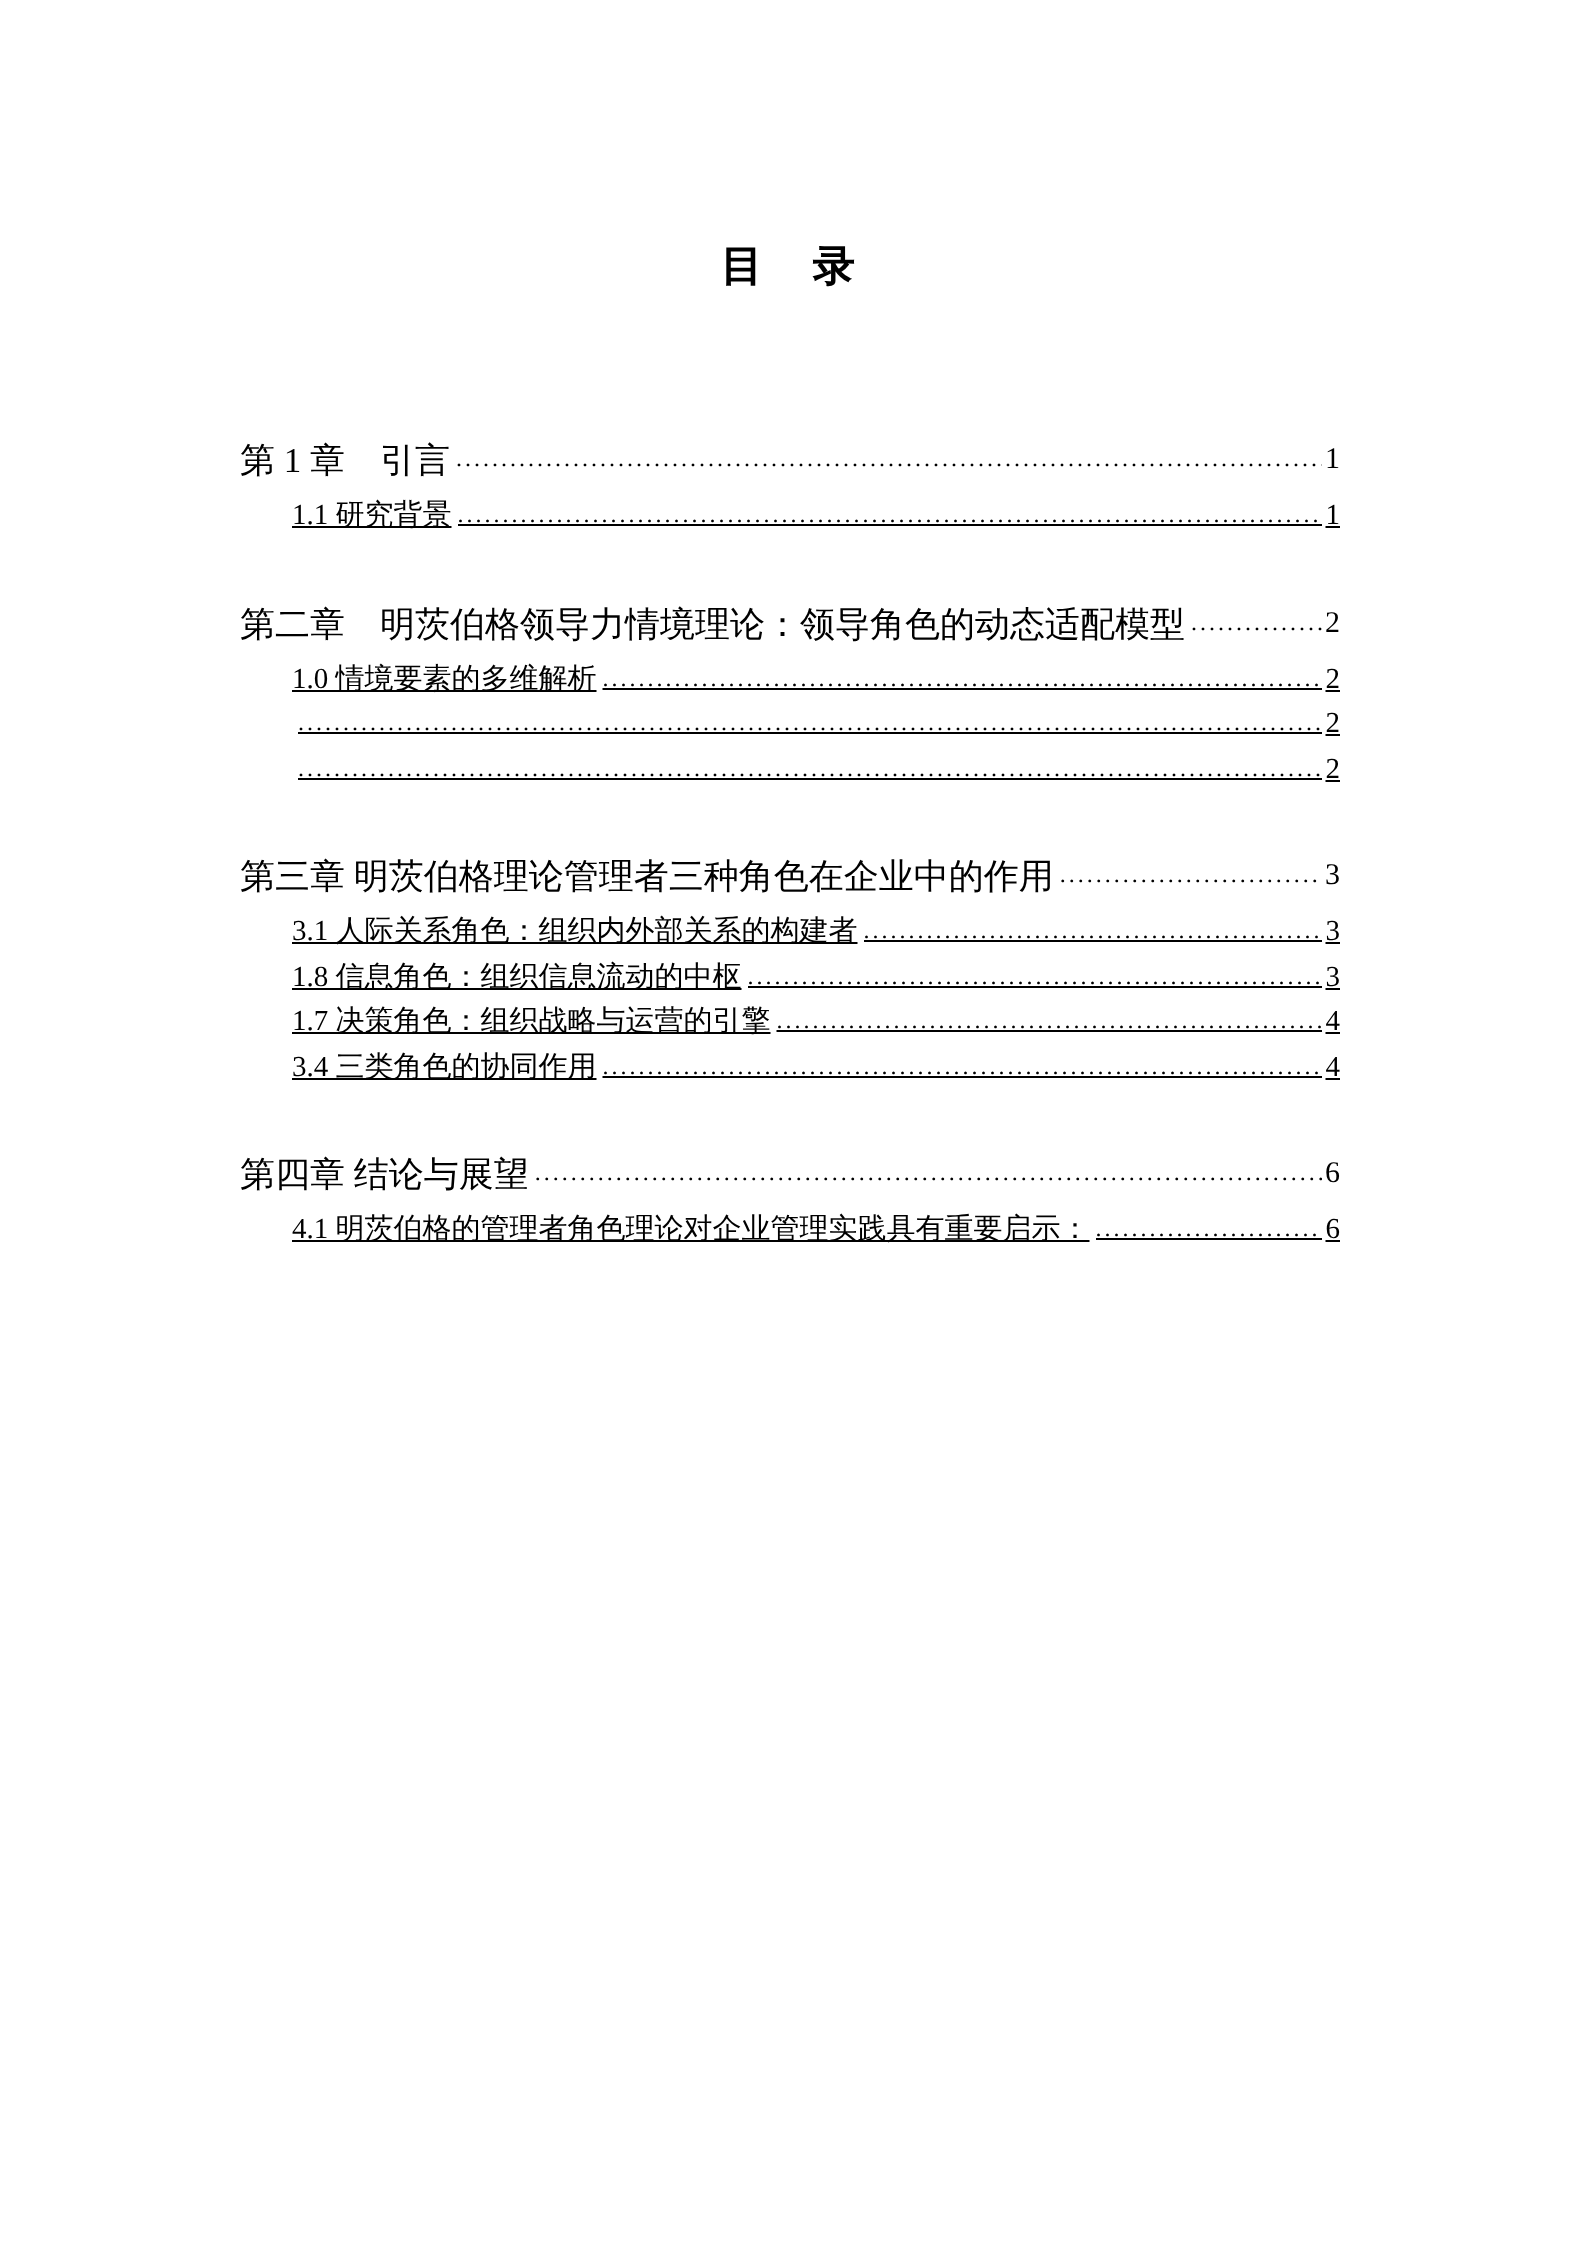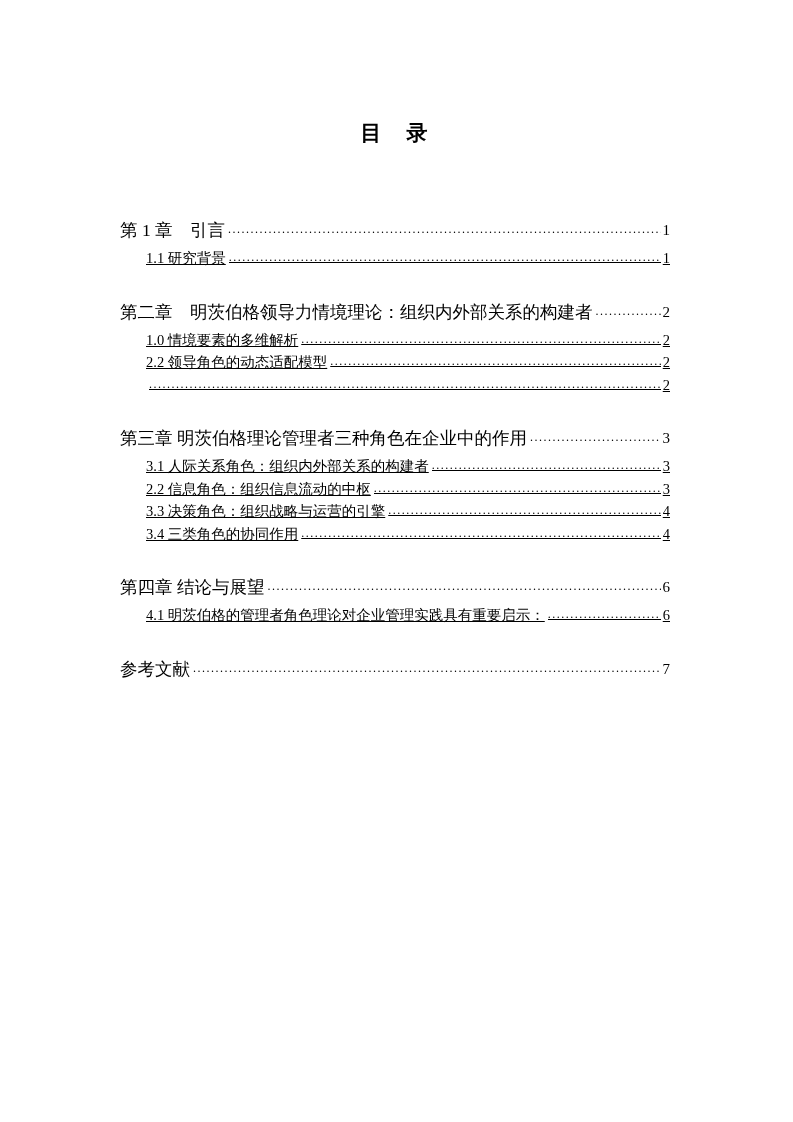--- a/index.html
+++ b/index.html
@@ -91,31 +91,30 @@
       </div>
       <div class="toc-row lvl2">
         <span class="lbl">1.1 研究背景</span>
         <span class="dots"></span>
         <span class="pg">1</span>
       </div>
     </div>
 
     <div class="toc-group">
       <div class="toc-row lvl1">
-        <span class="lbl">第二章　明茨伯格领导力情境理论：组织内外部关系的构建者</span>
+        <span class="lbl">第二章　明茨伯格领导力情境理论：领导角色的动态适配模型</span>
         <span class="dots"></span>
         <span class="pg">2</span>
       </div>
       <div class="toc-row lvl2">
         <span class="lbl">1.0 情境要素的多维解析</span>
         <span class="dots"></span>
         <span class="pg">2</span>
       </div>
       <div class="toc-row lvl2">
-        <span class="lbl">2.2 领导角色的动态适配模型</span>
         <span class="dots"></span>
         <span class="pg">2</span>
       </div>
       <div class="toc-row lvl2">
         <span class="dots"></span>
         <span class="pg">2</span>
       </div>
     </div>
 
     <div class="toc-group">
@@ -123,26 +122,26 @@
         <span class="lbl">第三章 明茨伯格理论管理者三种角色在企业中的作用</span>
         <span class="dots"></span>
         <span class="pg">3</span>
       </div>
       <div class="toc-row lvl2">
         <span class="lbl">3.1 人际关系角色：组织内外部关系的构建者</span>
         <span class="dots"></span>
         <span class="pg">3</span>
       </div>
       <div class="toc-row lvl2">
-        <span class="lbl">2.2 信息角色：组织信息流动的中枢</span>
+        <span class="lbl">1.8 信息角色：组织信息流动的中枢</span>
         <span class="dots"></span>
         <span class="pg">3</span>
       </div>
       <div class="toc-row lvl2">
-        <span class="lbl">3.3 决策角色：组织战略与运营的引擎</span>
+        <span class="lbl">1.7 决策角色：组织战略与运营的引擎</span>
         <span class="dots"></span>
         <span class="pg">4</span>
       </div>
       <div class="toc-row lvl2">
         <span class="lbl">3.4 三类角色的协同作用</span>
         <span class="dots"></span>
         <span class="pg">4</span>
       </div>
     </div>
 
@@ -152,22 +151,15 @@
         <span class="dots"></span>
         <span class="pg">6</span>
       </div>
       <div class="toc-row lvl2">
         <span class="lbl">4.1 明茨伯格的管理者角色理论对企业管理实践具有重要启示：</span>
         <span class="dots"></span>
         <span class="pg">6</span>
       </div>
     </div>
 
-    <div class="toc-group">
-      <div class="toc-row lvl1">
-        <span class="lbl">参考文献</span>
-        <span class="dots"></span>
-        <span class="pg">7</span>
-      </div>
-    </div>
 
   </div>
 </div>
 
 </body></html>

